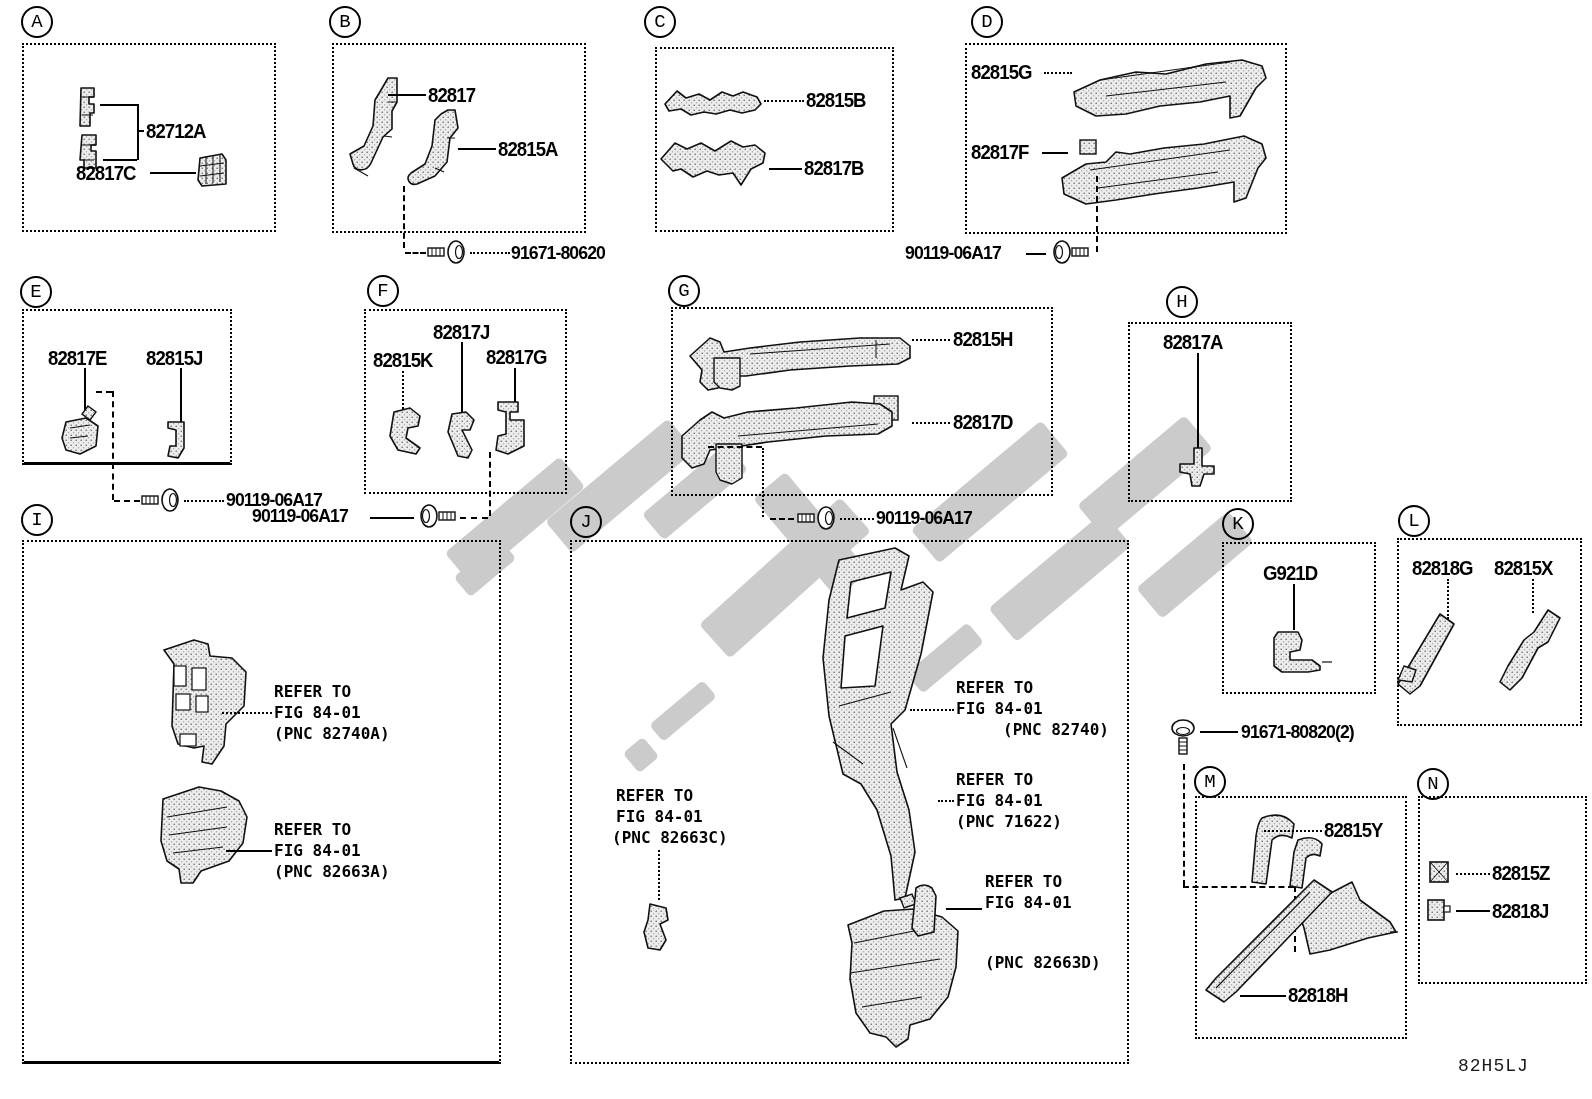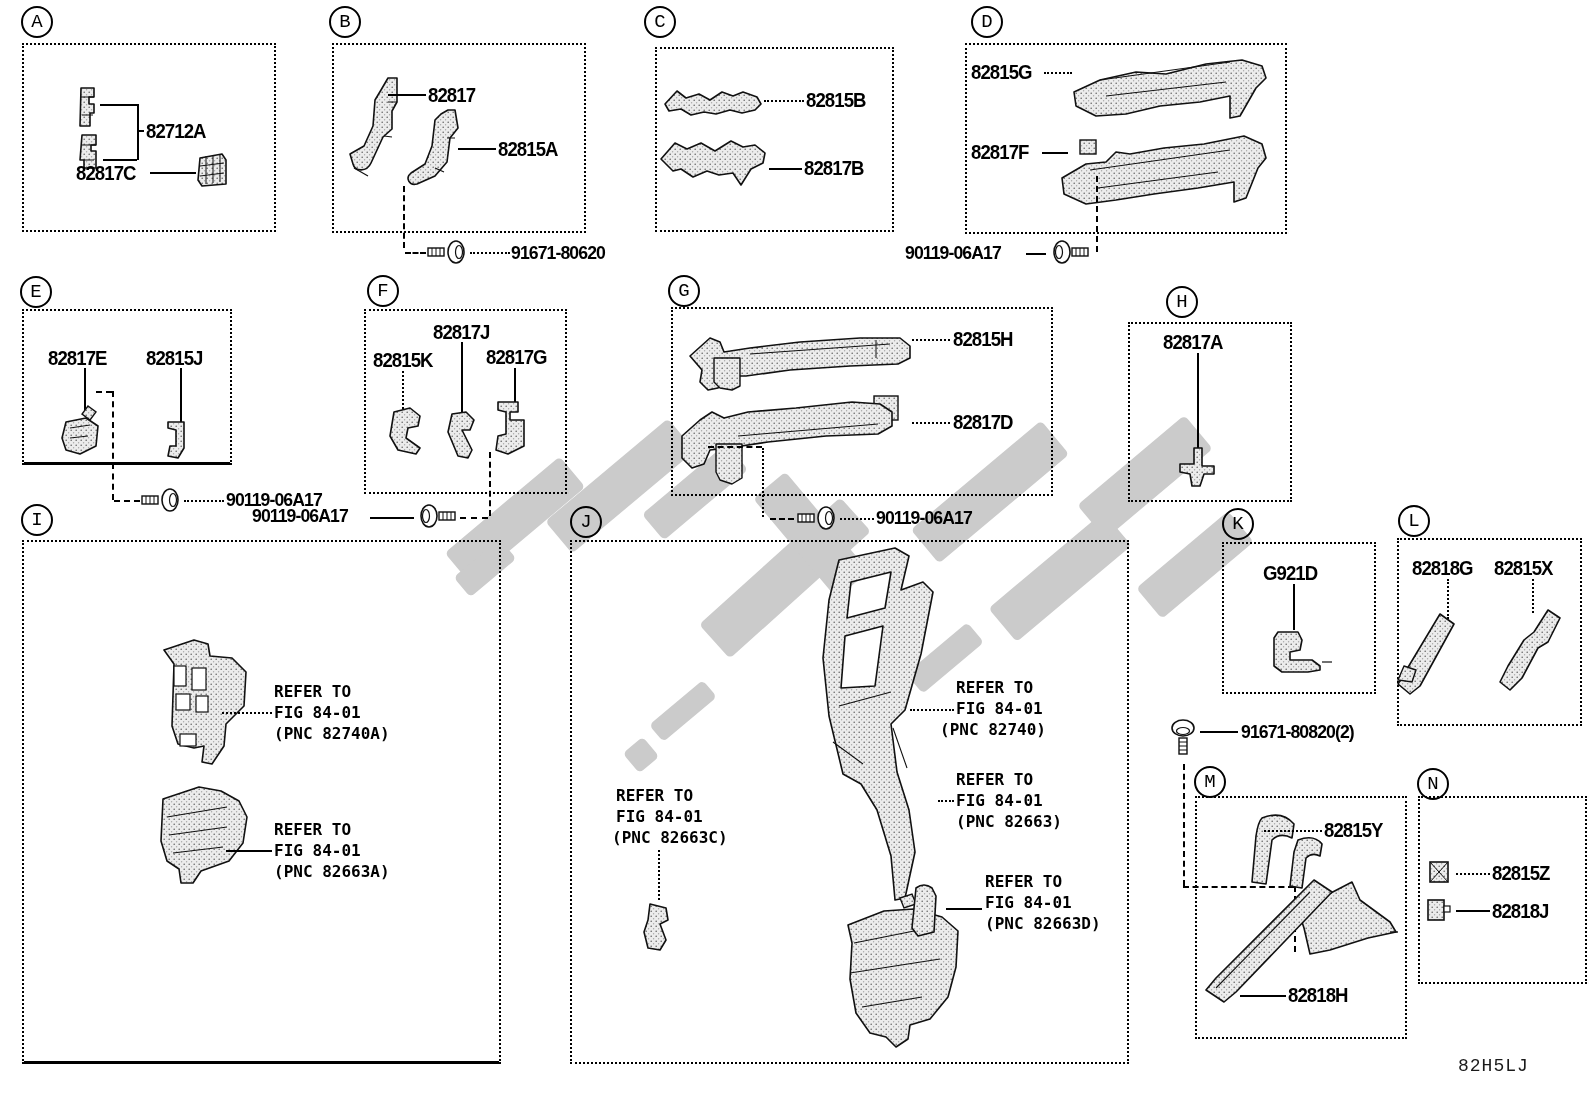--- a/index.html
+++ b/index.html
@@ -283,44 +283,44 @@
   <div class="box" style="left:570px;top:540px;width:555px;height:520px"></div>
   <svg class="part" style="left:773px;top:546px" width="168" height="362" viewBox="0 0 168 362">
     <path fill-rule="evenodd" d="M66,14 L122,2 136,10 128,44 150,36 160,46 148,108 132,164 118,178 124,226 136,264 142,306 132,352 122,354 118,310 104,264 88,238 70,228 56,170 50,112 56,54 z
       M78,36 L118,26 112,62 74,72 z
       M72,90 L110,80 102,140 68,142 z" fill="url(#stip)" stroke="#111" stroke-width="1.6" stroke-linejoin="round"></path>
     <path d="M66,160 l52,-14 M60,196 l30,22 M120,182 l14,40" fill="none" stroke="#111" stroke-width="1.1"></path>
   </svg>
   <div class="doth" style="left:910px;top:709px;width:44px"></div>
   <div class="ref" style="left:956px;top:678px">REFER TO</div>
   <div class="ref" style="left:956px;top:699px">FIG 84-01</div>
-  <div class="ref" style="left:940px;top:720px">(PNC 82740)</div>
+  <div class="ref" style="left:1003px;top:720px">(PNC 82740)</div>
   <svg class="part" style="left:820px;top:903px" width="152" height="145" viewBox="0 0 152 145">
     <path d="M28,22 l36,-14 30,-2 28,8 16,14 -2,36 -8,30 -18,22 -20,6 -2,14 -12,8 -10,-10 -16,-4 -14,-20 -6,-34 2,-36 z" fill="url(#stip)" stroke="#111" stroke-width="1.6" stroke-linejoin="round"></path>
     <path d="M34,40 l80,-16 M30,70 l90,-14 M42,104 l60,-10" fill="none" stroke="#111" stroke-width="1.1"></path>
   </svg>
   <div class="doth" style="left:938px;top:800px;width:16px"></div>
   <div class="ref" style="left:956px;top:770px">REFER TO</div>
   <div class="ref" style="left:956px;top:791px">FIG 84-01</div>
-  <div class="ref" style="left:956px;top:812px">(PNC 82663)</div>
+  <div class="ref" style="left:956px;top:812px">(PNC 71622)</div>
   <div class="ref" style="left:616px;top:786px">REFER TO</div>
   <div class="ref" style="left:616px;top:807px">FIG 84-01</div>
   <div class="ref" style="left:612px;top:828px">(PNC 82663C)</div>
   <div class="dotv" style="left:658px;top:850px;height:50px"></div>
   <svg class="part" style="left:640px;top:900px" width="40" height="52" viewBox="0 0 40 52">
     <path d="M10,4 l16,4 2,12 -8,4 6,16 -6,10 -12,-2 -4,-16 4,-12 z" fill="url(#stip)" stroke="#111" stroke-width="1.6" stroke-linejoin="round"></path>
   </svg>
   <svg class="part" style="left:896px;top:880px" width="48" height="60" viewBox="0 0 48 60">
     <path d="M4,18 l12,-4 4,10 -12,4 z" fill="url(#stip)" stroke="#111" stroke-width="1.4"></path>
     <path d="M20,8 q8,-6 16,0 l4,8 -2,36 -16,4 -6,-8 z" fill="url(#stip)" stroke="#111" stroke-width="1.6" stroke-linejoin="round"></path>
   </svg>
   <div class="lh" style="left:946px;top:908px;width:36px"></div>
   <div class="ref" style="left:985px;top:872px">REFER TO</div>
   <div class="ref" style="left:985px;top:893px">FIG 84-01</div>
-  <div class="ref" style="left:985px;top:914px">(PNC 82663D)</div>
+  <div class="ref" style="left:985px;top:953px">(PNC 82663D)</div>
 
   <div class="circ" style="left:1222px;top:508px">
       <span>K</span>
     </div>
   <div class="box" style="left:1222px;top:542px;width:150px;height:148px"></div>
   <div class="plabel" style="left:1263px;top:562px">G921D</div>
   <div class="lv" style="left:1293px;top:584px;height:46px"></div>
   <svg class="part" style="left:1270px;top:628px" width="70" height="44" viewBox="0 0 70 44">
     <path d="M8,4 h20 l4,8 -2,10 -10,2 0,8 22,0 8,6 0,4 -12,2 -26,0 -8,-6 0,-28 z" fill="url(#stip)" stroke="#111" stroke-width="1.6" stroke-linejoin="round"></path>
     <path d="M52,34 h10" stroke="#111" stroke-width="1.2"></path>

